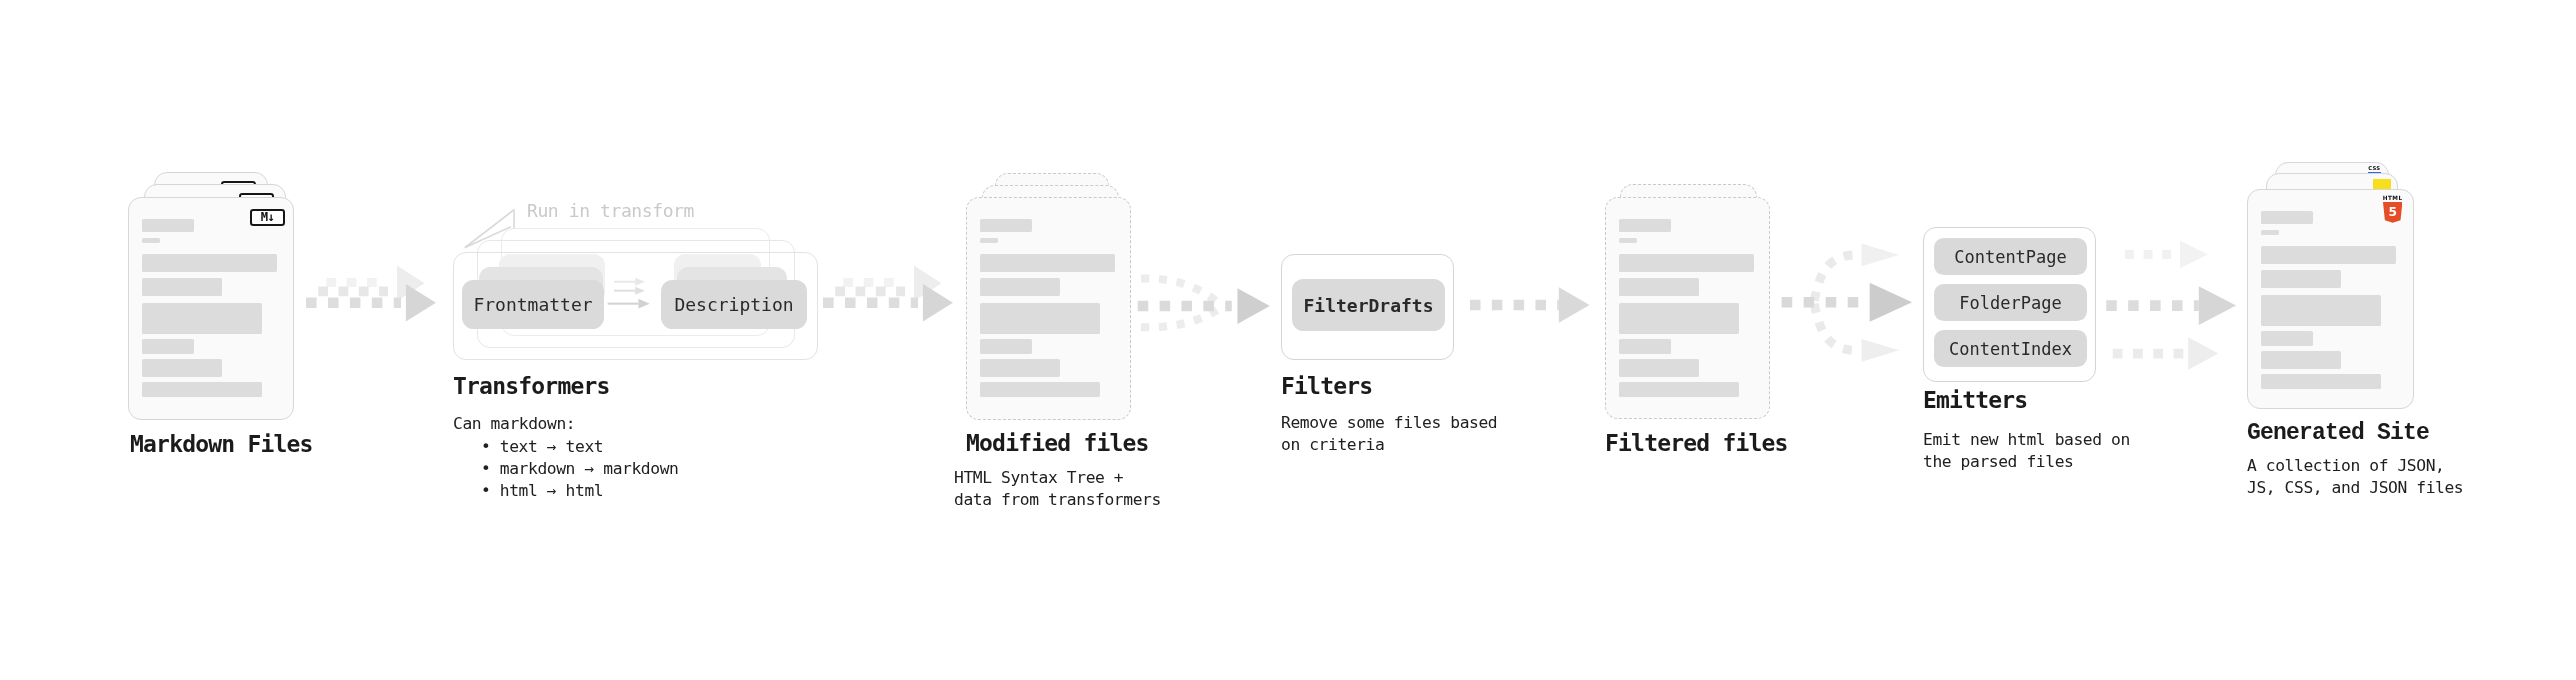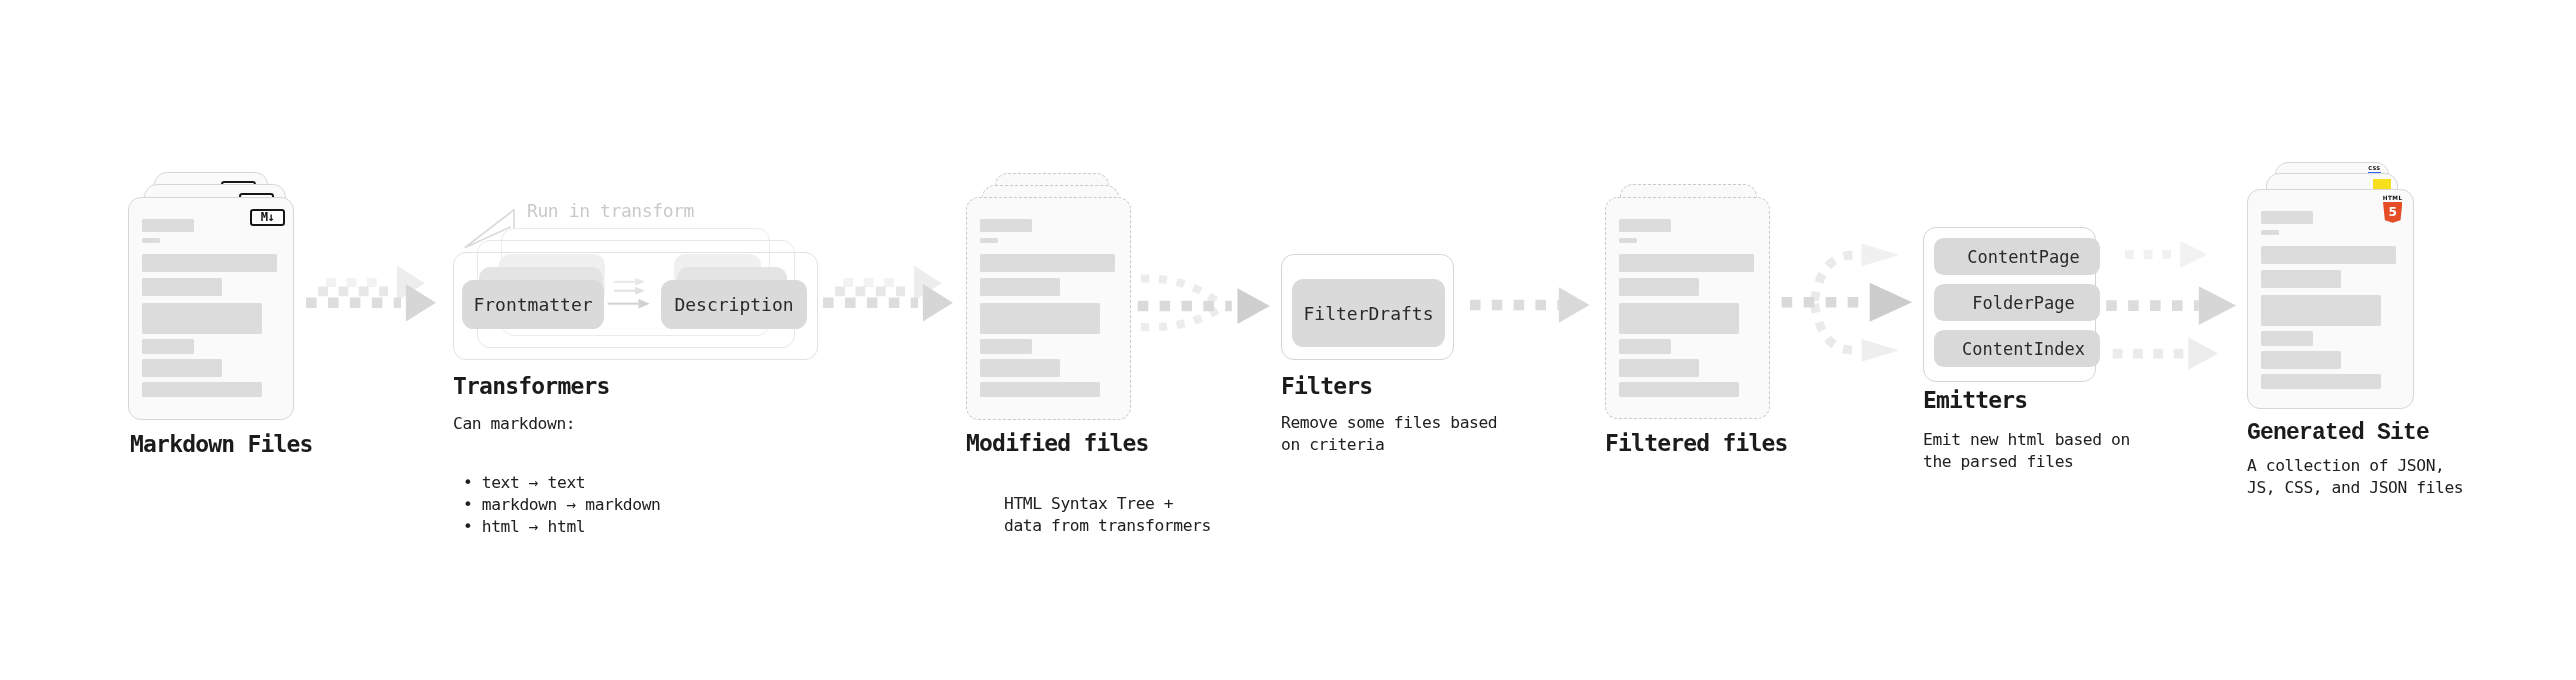--- a/index.html
+++ b/index.html
@@ -41,21 +41,21 @@
         white-space:nowrap;}
   .ghost-pill{position:absolute;border-radius:11.4px;}
   .g1{background:#e4e4e4;}
   .g2{background:#f0f0f0;}
   .frame{position:absolute;border:1.6px solid #e2e2e2;border-radius:13px;box-sizing:border-box;background:transparent;}
   .frame.f2{border-color:#e7e7e7;}
   .frame.f3{border-color:#ebebeb;}
   .box{position:absolute;border:1.6px solid #d5d5d5;border-radius:13px;box-sizing:border-box;background:#ffffff;}
   .epill{position:absolute;display:flex;align-items:center;justify-content:center;
          font:400 17px "DejaVu Sans Mono",monospace;color:#2a2a2a;background:#d9d9d9;border-radius:9.8px;
-         white-space:nowrap;padding-left:13px;}
+         white-space:nowrap;}
 
   
   .stage-label{position:absolute;font:700 23px "DejaVu Sans Mono",monospace;color:#1b1b1b;
                letter-spacing:-0.8px;white-space:nowrap;line-height:1;}
   .stage-sub{position:absolute;font:400 16.3px/22px "DejaVu Sans Mono",monospace;color:#202020;
              letter-spacing:-0.4px;white-space:nowrap;}
   .note{position:absolute;font:400 18px "DejaVu Sans Mono",monospace;color:#c9c9c9;
         letter-spacing:-0.4px;white-space:nowrap;line-height:1;}
   .svg-abs{position:absolute;}
 </style>
@@ -117,21 +117,21 @@
         <polygon points="40,34 54,40 40,46" fill="#d2d2d2"></polygon>
     </svg>
 
     <svg class="svg-abs" style="left:455px;top:195px;" width="89" height="61" viewBox="0 0 110 75">
       <path d="M73,41 L73,18 L12,65 M69,39 L12,65" fill="none" stroke="#dadada" stroke-width="2" stroke-linejoin="round"></path>
     </svg>
     <div class="note" style="left:527px;top:202px;">Run in transform</div>
 
     <div class="stage-label" style="left:453px;top:375px;text-align:center;">Transformers</div>
     <div class="stage-sub" style="left:453px;top:413px;">Can markdown:</div>
-    <div class="stage-sub" style="left:463px;top:436px;margin-top:36px;">
+    <div class="stage-sub" style="left:481px;top:436px;">
       <div>• text → text</div>
       <div>• markdown → markdown</div>
       <div>• html → html</div>
     </div>
   </div>
 
   <svg class="svg-abs" style="left:819px;top:262px;" width="138" height="75" viewBox="0 0 170 92">
     <line x1="30" y1="25" x2="100" y2="25" stroke="#f2f2f2" stroke-width="11" stroke-dasharray="12 13"></line>
     <line x1="20" y1="36" x2="106" y2="36" stroke="#e7e7e7" stroke-width="12" stroke-dasharray="12 13"></line>
     <polygon points="117,4 151,26 117,48" fill="#ededed"></polygon>
@@ -148,36 +148,36 @@
           <div class="bar b2"></div>
           <div class="bar b3"></div>
           <div class="bar b4"></div>
         <div class="bar b5"></div>
           <div class="bar b6"></div>
           <div class="bar b7"></div>
           <div class="bar b8"></div>
       </div>
     </div>
     <div class="stage-label" style="left:966px;top:432px;">Modified files</div>
-    <div class="stage-sub" style="left:1004px;top:467px;margin-top:26px;">
+    <div class="stage-sub" style="left:954px;top:467px;">
       <div>HTML Syntax Tree +</div>
       <div>data from transformers</div>
     </div>
   </div>
 
   <svg class="svg-abs" style="left:1136px;top:268px;" width="138" height="77" viewBox="0 0 170 95">
     <path d="M6,13 Q62,11 100,42" fill="none" stroke="#ececec" stroke-width="10" stroke-dasharray="10 12"></path>
     <path d="M6,73 Q62,75 100,52" fill="none" stroke="#ececec" stroke-width="10" stroke-dasharray="10 12"></path>
     <line x1="2" y1="47" x2="118" y2="47" stroke="#dadada" stroke-width="13" stroke-dasharray="13 14"></line>
     <polygon points="125,25 165,47 125,69" fill="#cfcfcf"></polygon>
   </svg>
 
   <div>
     <div class="box" style="left:1281px;top:254px;width:173px;height:106px;"></div>
-    <div class="pill" style="left:1292px;top:279px;width:153px;height:68px;">FilterDrafts</div>
+    <div class="pill" style="left:1292px;top:279px;width:153px;height:52px;font-weight:bold;">FilterDrafts</div>
     <div class="stage-label" style="left:1281px;top:375px;">Filters</div>
     <div class="stage-sub" style="left:1281px;top:412px;">
       <div>Remove some files based</div>
       <div>on criteria</div>
     </div>
   </div>
 
   <svg class="svg-abs" style="left:1468px;top:284px;" width="126" height="42" viewBox="0 0 155 52">
     <line x1="2" y1="26" x2="112" y2="26" stroke="#dcdcdc" stroke-width="13" stroke-dasharray="13 14"></line>
     <polygon points="112,4 150,26 112,48" fill="#d9d9d9"></polygon>

